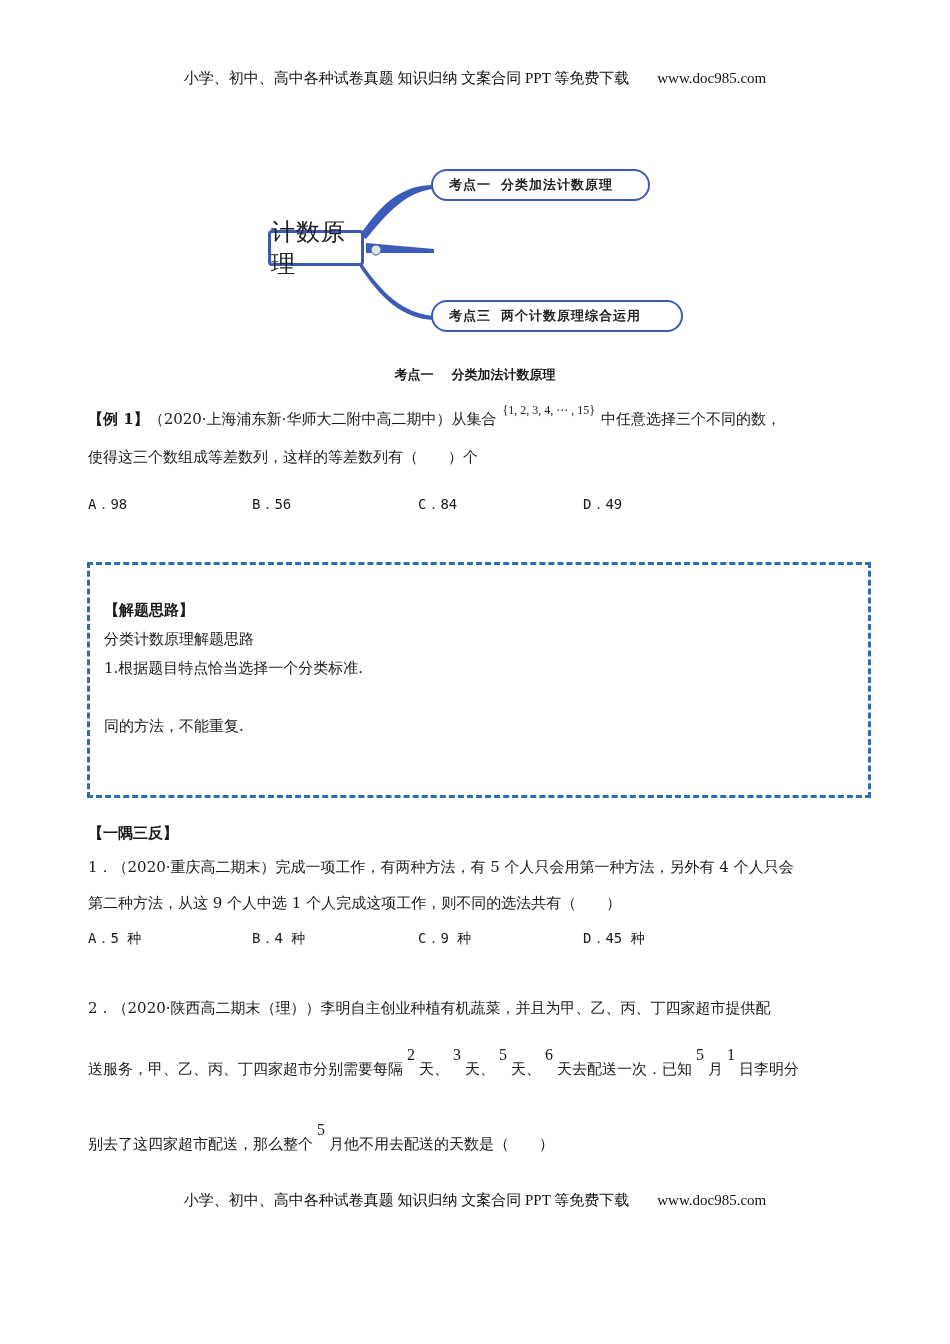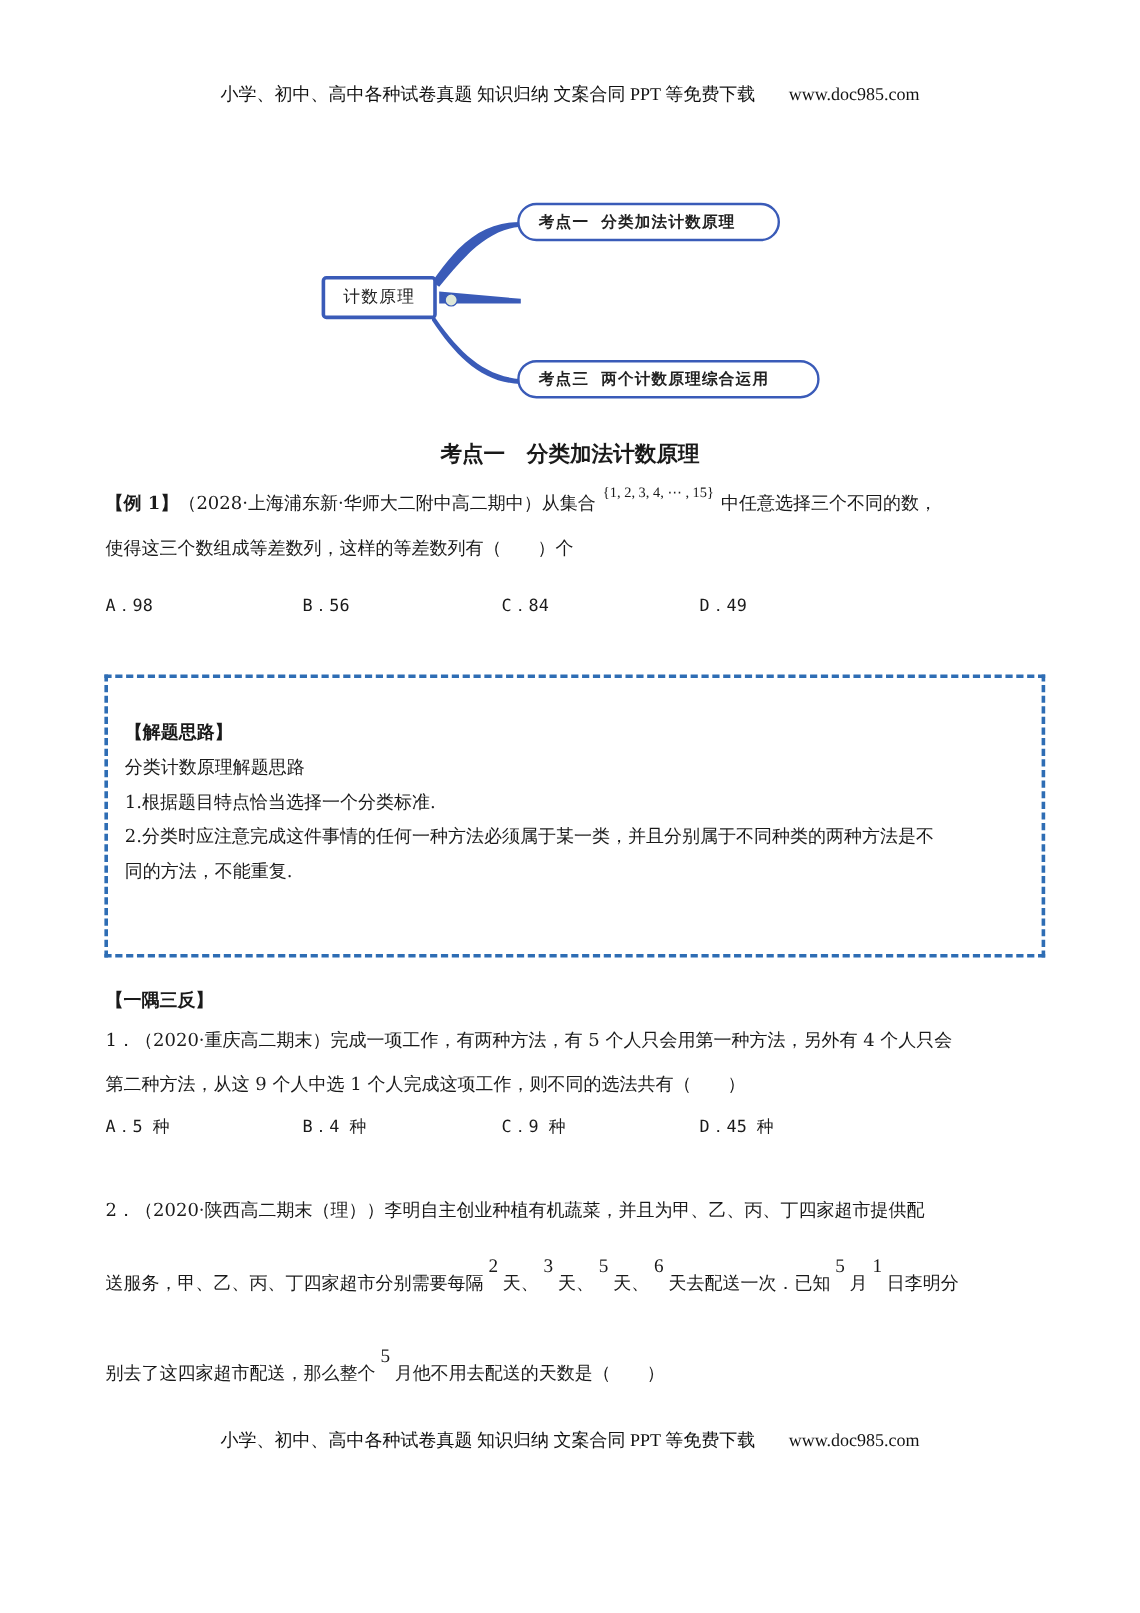--- a/index.html
+++ b/index.html
@@ -10,30 +10,30 @@
   .hdr .site { margin-left: 28px; }
   #hdr-top { top: 69px; }
   #hdr-bot { top: 1191px; }
 
   
   #mindmap { position: absolute; left: 262px; top: 163px; width: 440px; height: 180px; }
   #mindmap svg { position: absolute; left: 0; top: 0; }
   .mm-root { position: absolute; left: 6px; top: 67px; width: 96px; height: 36px;
              border: 3px solid #3a5bb8; border-radius: 4px; background: #fff;
              display: flex; align-items: center; justify-content: center;
-             font-family: "DejaVu Sans", "Liberation Sans", sans-serif; font-size: 14px; color: #222;
+             font-family: "DejaVu Sans", "Liberation Sans", sans-serif; font-size: 24px; color: #222;
              letter-spacing: 1px; box-sizing: border-box; }
   .mm-node { position: absolute; height: 32px; border: 2px solid #3a5bb8; border-radius: 17px;
              background: #fff; display: flex; align-items: center; padding-left: 16px;
              box-sizing: border-box; font-family: "DejaVu Sans", "Liberation Sans", sans-serif;
              font-size: 13px; color: #222; letter-spacing: 1px; font-weight: bold; }
   .mm-node .gap { display: inline-block; width: 10px; }
 
   .section-title { position: absolute; left: 0; width: 950px; top: 366px; text-align: center;
-                   font-family: "DejaVu Sans", "Liberation Sans", sans-serif; font-weight: bold; font-size: 18px; }
+                   font-family: "DejaVu Sans", "Liberation Sans", sans-serif; font-weight: bold; font-size: 13px; }
   .section-title .gap { display:inline-block; width: 18px; }
 
   .line { position: absolute; left: 88px; font-size: 15px; white-space: nowrap; }
   .bold { font-weight: bold; }
   .set { font-family: "Liberation Serif", serif; font-size: 12px; position: relative; top: -10px; margin: 0 6px; }
   .sup { font-family: "Liberation Serif", serif; font-size: 16px; position: relative; top: -14px; margin: 0 4px; }
   .opts { position: absolute; left: 88px; font-size: 14px; font-family: "DejaVu Sans Mono", "Liberation Mono", monospace; }
   .opts span { position: absolute; white-space: nowrap; }
 
   #tip-box { position: absolute; left: 87px; top: 562px; width: 784px; height: 236px;
@@ -65,35 +65,34 @@
       <span class="gap"></span>
       <span>两个计数原理综合运用</span>
   </div>
 </div>
 
 <div class="section-title">
   <span>考点一</span><span class="gap"></span><span>分类加法计数原理</span>
 </div>
 
 <div class="line" style="top:410px;">
-  <span class="bold">【例 1】</span><span>（2028·上海浦东新·华师大二附中高二期中）从集合</span><span class="set">{1, 2, 3, 4, ⋯ , 15}</span><span>中任意选择三个不同的数，</span>
+  <span class="bold">【例 1】</span><span>（2020·上海浦东新·华师大二附中高二期中）从集合</span><span class="set">{1, 2, 3, 4, ⋯ , 15}</span><span>中任意选择三个不同的数，</span>
 </div>
 <div class="line" style="top:448px;">使得这三个数组成等差数列，这样的等差数列有（　　）个</div>
 <div class="opts" style="top:496px;">
   <span style="left:0px;">A．98</span>
   <span style="left:164px;">B．56</span>
   <span style="left:330px;">C．84</span>
   <span style="left:495px;">D．49</span>
 </div>
 
 <div id="tip-box">
   <div class="tip-line bold" style="top:36px;">【解题思路】</div>
   <div class="tip-line" style="top:65px;">分类计数原理解题思路</div>
   <div class="tip-line" style="top:94px;">1.根据题目特点恰当选择一个分类标准.</div>
-  <div class="tip-line" style="top:123px;">2.分类时应注意完成这件事情的任何一种方法必须属于某一类，并且分别属于不同种类的两种方法是不</div>
   <div class="tip-line" style="top:152px;">同的方法，不能重复.</div>
 </div>
 
 <div class="line bold" style="top:824px;">【一隅三反】</div>
 <div class="line" style="top:858px;">1．（2020·重庆高二期末）完成一项工作，有两种方法，有 5 个人只会用第一种方法，另外有 4 个人只会</div>
 <div class="line" style="top:894px;">第二种方法，从这 9 个人中选 1 个人完成这项工作，则不同的选法共有（　　）</div>
 <div class="opts" style="top:930px;">
   <span style="left:0px;">A．5 种</span>
   <span style="left:164px;">B．4 种</span>
   <span style="left:330px;">C．9 种</span>

